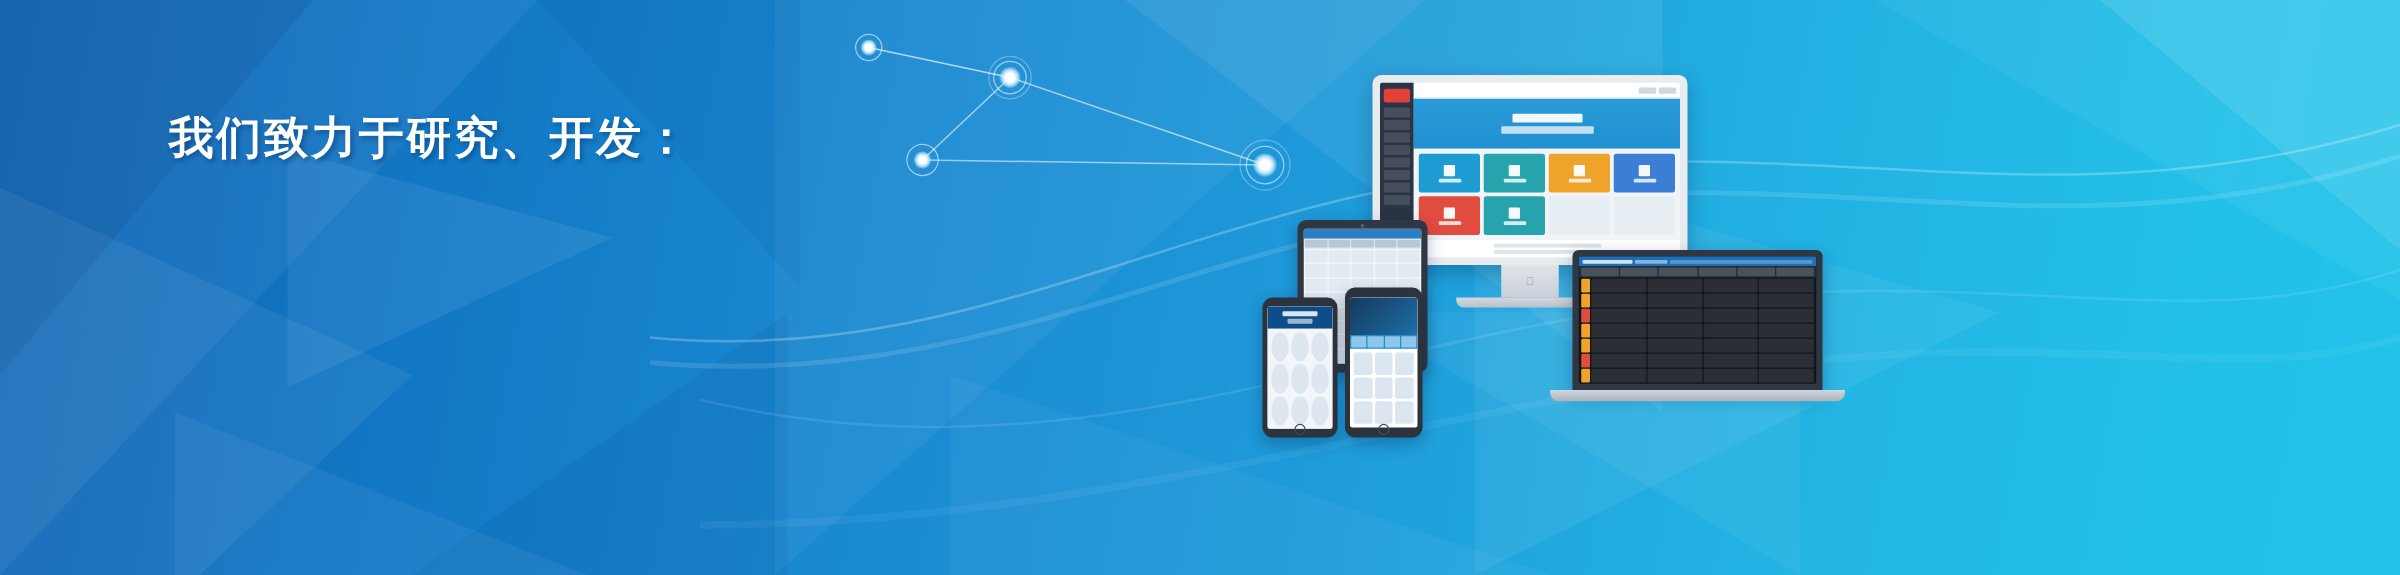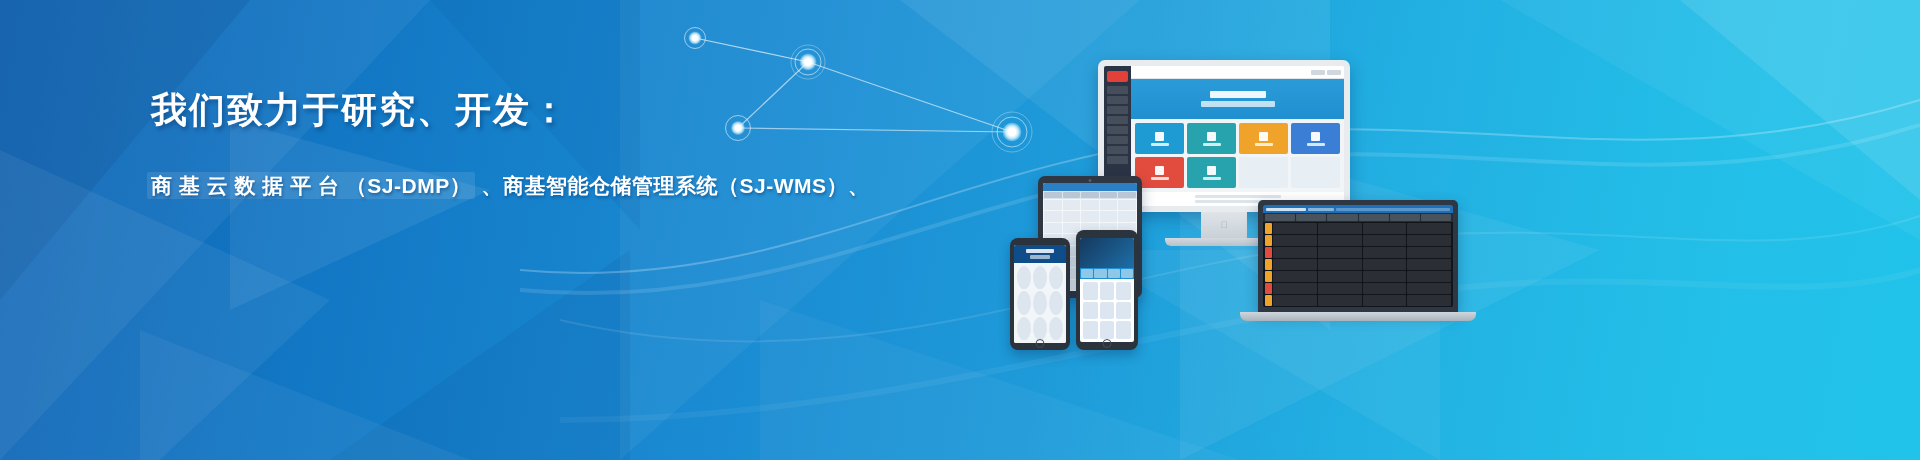--- a/index.html
+++ b/index.html
@@ -47,21 +47,21 @@
   .node .ring2{
     position:absolute;left:50%;top:50%;transform:translate(-50%,-50%);
     border-radius:50%;border:1px solid rgba(255,255,255,.3);
   }
 
   
   .copy{position:absolute;left:135px;top:88px;width:820px;}
   .headline{
     font-size:36px;font-weight:bold;color:#ffffff;letter-spacing:2px;
     text-shadow:2px 3px 4px rgba(0,45,95,.45);
-    margin:0 0 34px 16px;line-height:1.2;white-space:nowrap;
+    margin:0 0 34px 0;line-height:1.2;white-space:nowrap;
   }
   .lines{margin-left:12px;}
   .line{
     font-size:21px;font-weight:bold;color:#ffffff;letter-spacing:.5px;
     text-shadow:1px 2px 3px rgba(0,45,95,.45);
     line-height:42px;white-space:nowrap;
   }
   .line .hl{background:rgba(255,255,255,.10);padding:2px 4px;border-radius:2px;}
 
   
@@ -190,21 +190,20 @@
     <div class="node" style="left:352px;top:102px;width:40px;height:40px;">
       <div class="ring2" style="width:39px;height:39px;"></div>
       <div class="ring" style="width:29px;height:29px;"></div>
       <div class="core" style="width:19px;height:19px;"></div>
     </div>
   </div>
 
   <div class="copy">
     <h1 class="headline">我们致力于研究、开发：</h1>
     <div class="lines">
-      <div class="line"><span class="hl">商 基 云 数 据 平 台 （SJ-DMP）</span><span> 、商基智能仓储管理系统（SJ-WMS）、</span></div>
     </div>
   </div>
 
   <div class="devices">
 
     <div class="imac">
       <div class="imac-bezel">
         <div class="imac-screen">
           <div class="imac-side">
             <div class="imac-logo"></div>

